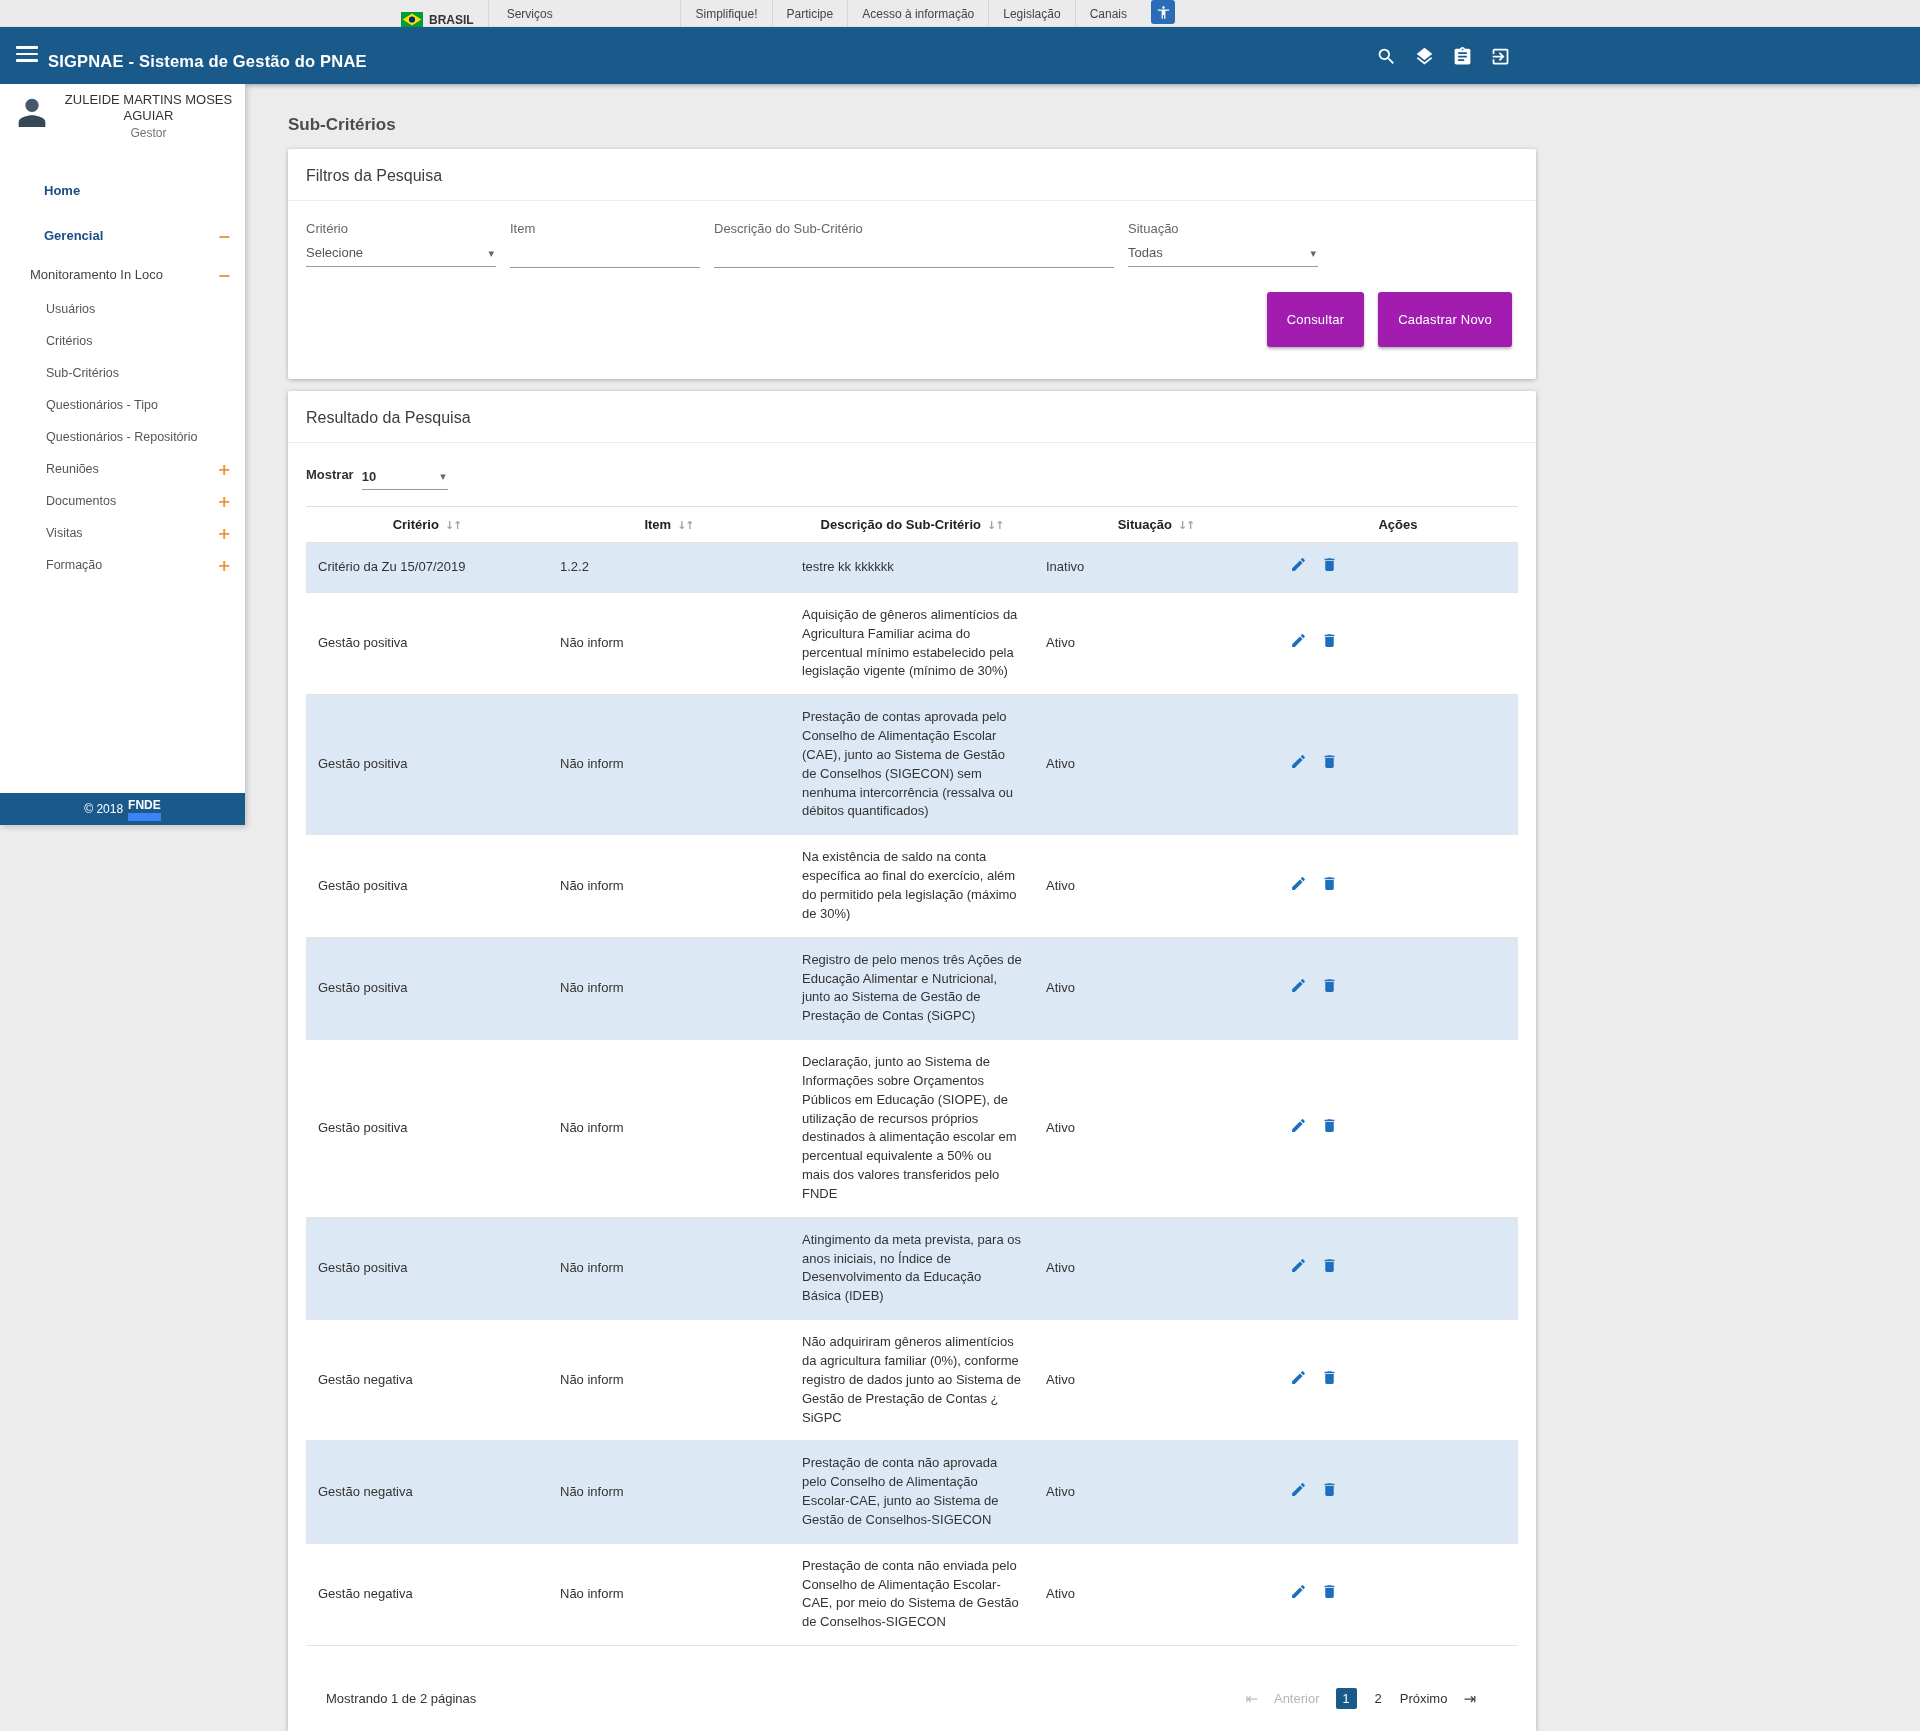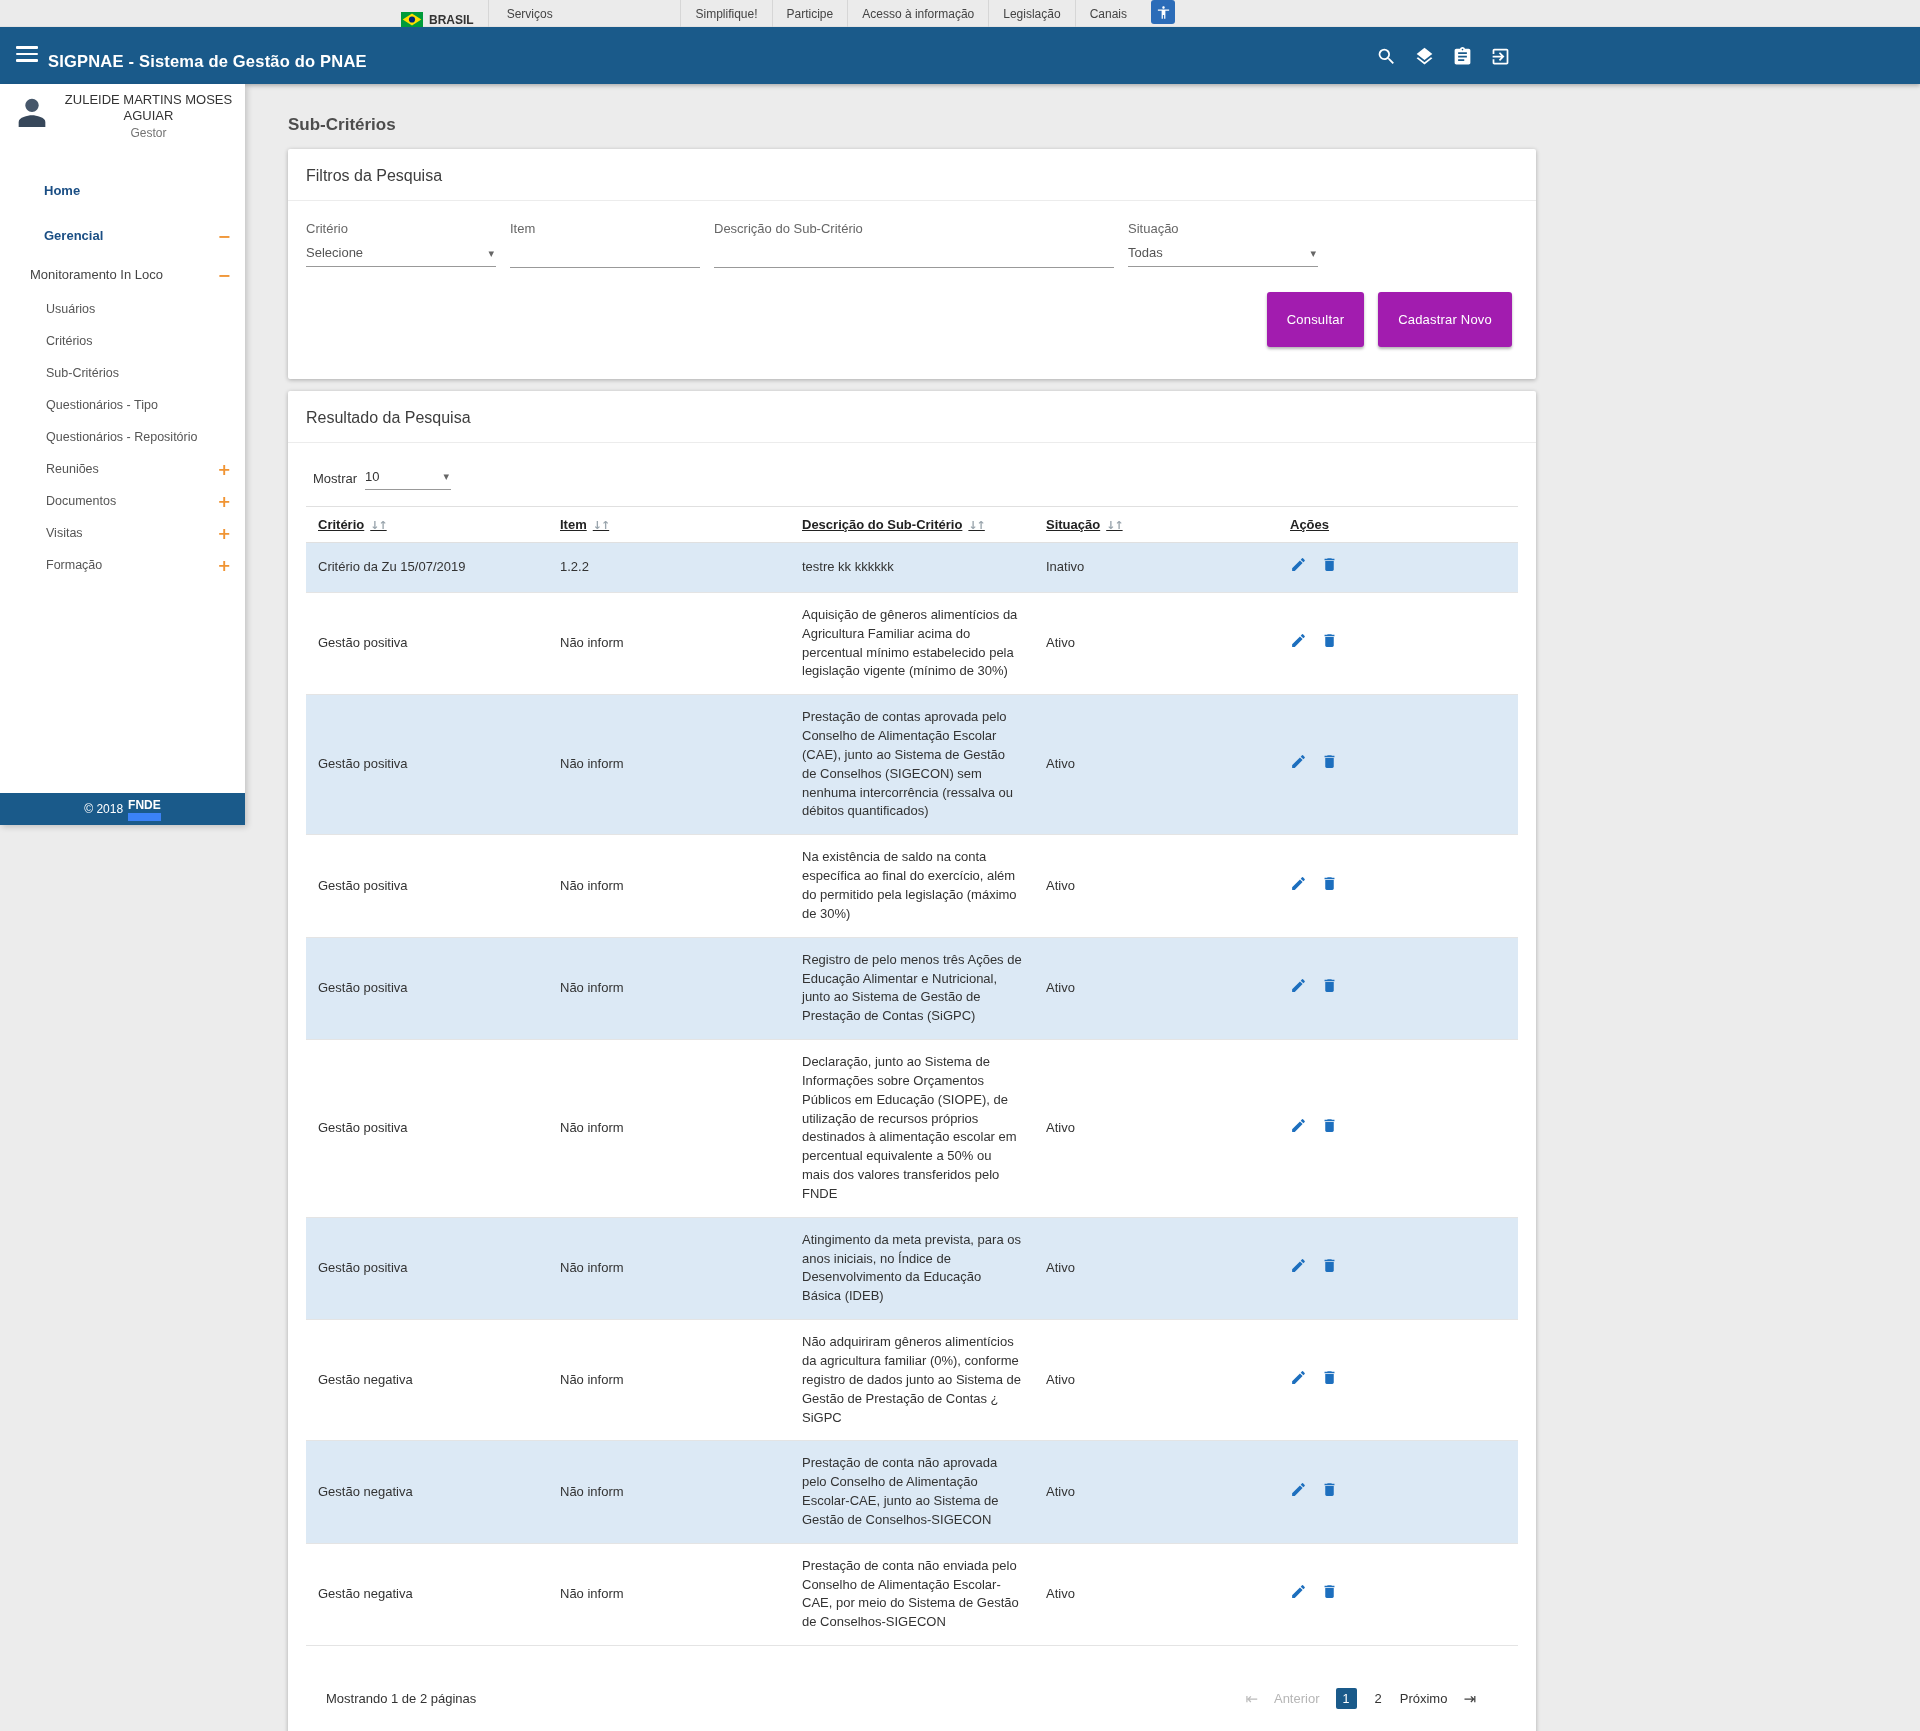--- a/index.html
+++ b/index.html
@@ -95,31 +95,31 @@
   .w-crit { width:190px; } .w-item { width:190px; } .w-desc { width:400px; } .w-sit { width:190px; }
   .filter-buttons { display:flex; justify-content:flex-end; gap:14px; padding:24px 24px 0 0; }
   .btn {
     background:#a21caf; color:#fff; font-size:13px; font-weight:500; letter-spacing:.2px;
     padding:20px 20px; border:none; border-radius:3px; cursor:pointer;
     box-shadow:0 2px 3px rgba(0,0,0,.3); font-family:inherit;
   }
 
   
   .result-card { padding-bottom:72px; }
-  .mostrar-row { display:flex; align-items:center; gap:8px; padding:24px 18px 4px 25px; font-size:13px; color:#333; }
+  .mostrar-row { display:flex; align-items:flex-start; gap:8px; padding:24px 18px 4px 18px; font-size:13px; color:#333;font-weight:bold; }
   .mostrar-select {
     width:86px; border-bottom:1px solid #999; padding:2px 14px 5px 0;
     position:relative; color:#333; cursor:pointer;
   }
   .mostrar-select .chev { position:absolute; right:2px; top:3px; color:#666; font-size:11px; }
 
   table.results { width:1212px; margin:12px 18px 0 18px; border-collapse:collapse; font-size:13px; color:#333; }
   table.results thead th {
-    text-align:left; font-weight:700; color:#222; padding:10px 12px;
-    border-top:1px solid #e0e0e0; border-bottom:1px solid #e0e0e0; white-space:nowrap; cursor:pointer;text-decoration:underline;
+    text-align:center; font-weight:700; color:#222; padding:10px 12px;
+    border-top:1px solid #e0e0e0; border-bottom:1px solid #e0e0e0; white-space:nowrap; cursor:pointer;
   }
   table.results th:nth-child(1), table.results td:nth-child(1) { width:242px; }
   table.results th:nth-child(2), table.results td:nth-child(2) { width:242px; }
   table.results th:nth-child(3), table.results td:nth-child(3) { width:244px; }
   table.results th:nth-child(4), table.results td:nth-child(4) { width:244px; }
   table.results th:nth-child(5), table.results td:nth-child(5) { width:240px; }
   .sort { color:#9aa5ad; font-size:11px; margin-left:6px; letter-spacing:-1px; font-family:"DejaVu Sans", sans-serif; }
   table.results tbody td { padding:13px 12px; border-bottom:1px solid #e4e4e4; vertical-align:middle; line-height:1.45; }
   tr.stripe { background:#dce9f5; }
   .act { display:inline-block; margin-right:14px; cursor:pointer; vertical-align:middle; }

